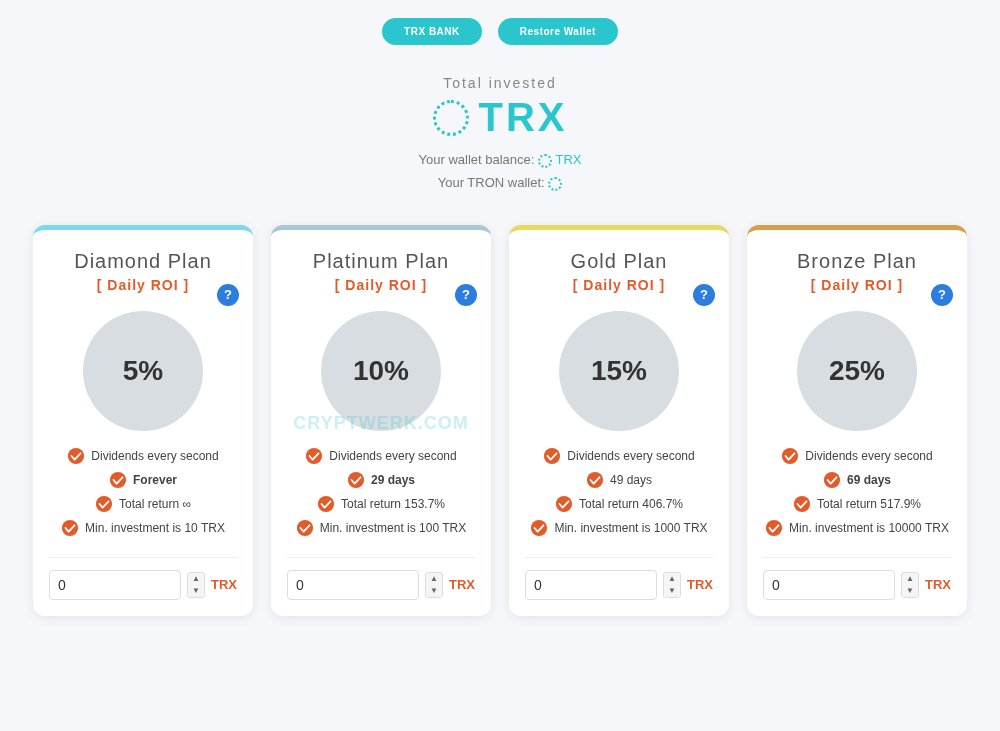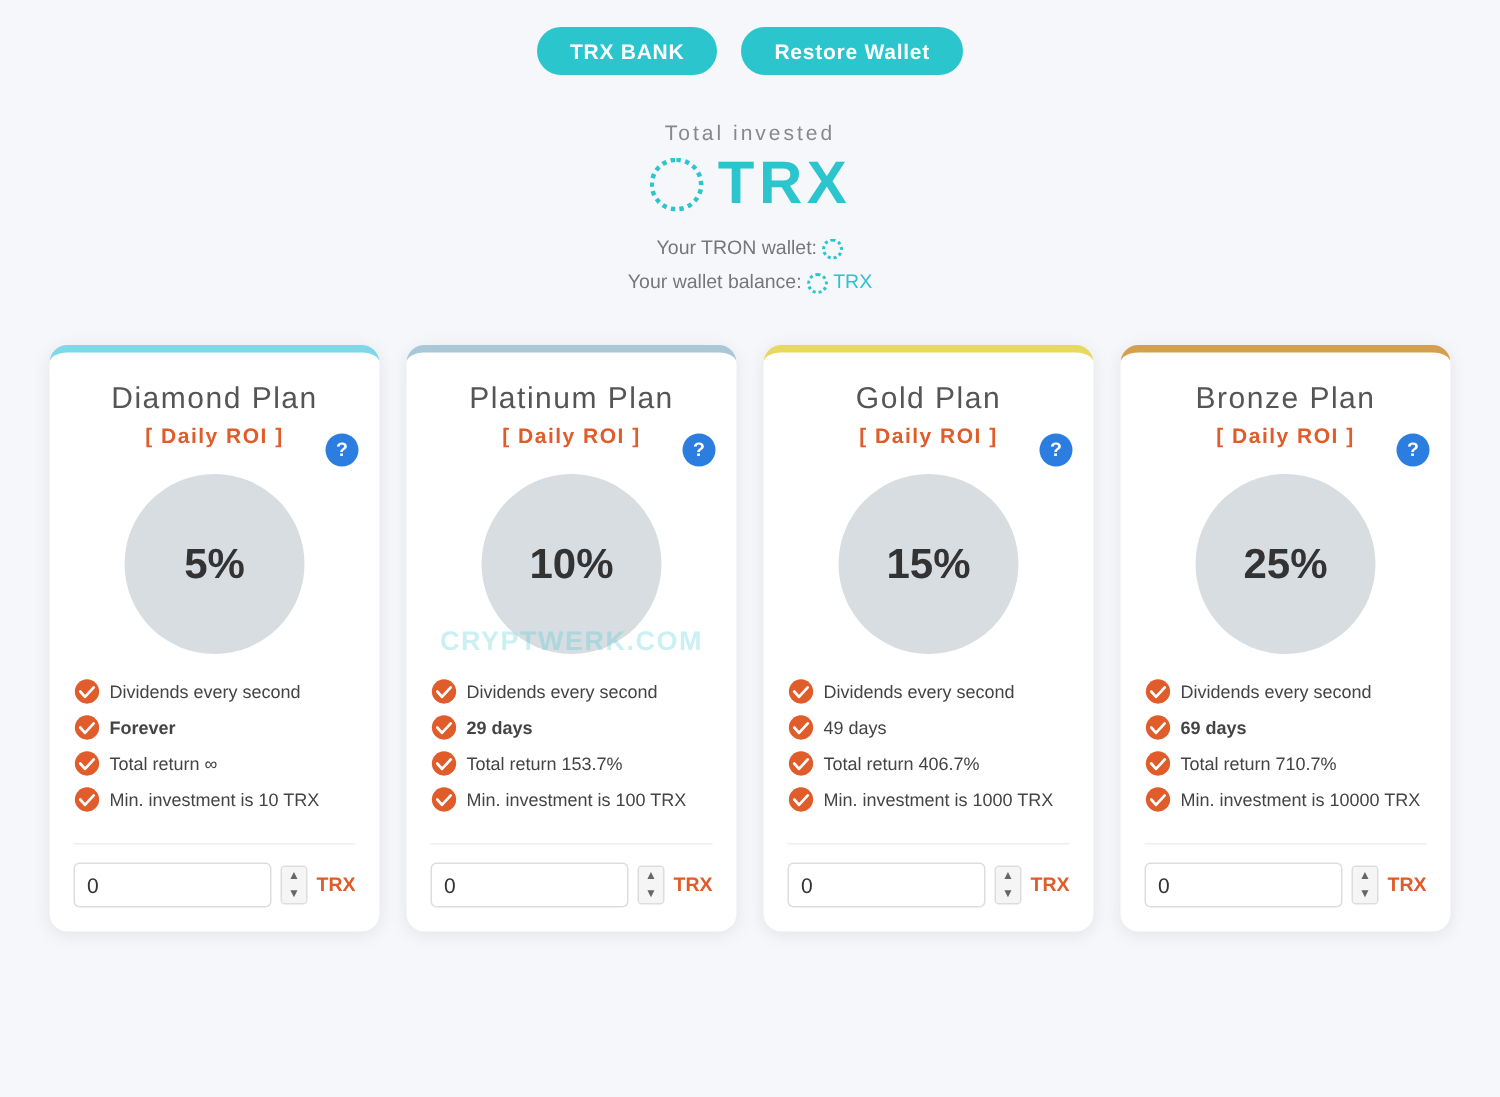--- a/index.html
+++ b/index.html
@@ -18,21 +18,21 @@
       gap: 16px;
       margin-top: 18px;
       margin-bottom: 10px;
     }
     .nav-btn {
       background: #2bc5ce;
       color: #fff;
       border: none;
       border-radius: 20px;
       padding: 8px 22px;
-      font-size: 14px;
+      font-size: 10px;
       font-weight: bold;
       cursor: pointer;
       letter-spacing: 0.5px;
     }
 
     
     .total-invested {
       text-align: center;
       margin-top: 20px;
       margin-bottom: 20px;
@@ -164,20 +164,21 @@
       margin-bottom: 14px;
     }
     .feature-item {
       display: flex;
       align-items: center;
       gap: 6px;
       font-size: 12px;
       color: #444;
       margin-bottom: 6px;
       white-space: nowrap;
+      justify-content: center;
     }
     .check-icon {
       display: inline-flex;
       align-items: center;
       justify-content: center;
       width: 18px;
       height: 18px;
       flex-shrink: 0;
     }
     .check-icon svg {
@@ -250,27 +251,27 @@
 </div>
 
 <div class="total-invested">
   <div class="total-invested-label">Total invested</div>
   <div class="trx-logo">
     <span class="trx-spinner"></span>
     <span class="trx-text">TRX</span>
   </div>
   <div class="wallet-info">
     <div>
-      <span>Your TRON wallet:</span>
-      <span class="wallet-spinner"></span>
-    </div>
-    <div>
       <span>Your wallet balance:</span>
       <span class="wallet-spinner"></span>
       <span class="wallet-trx">TRX</span>
+    </div>
+    <div>
+      <span>Your TRON wallet:</span>
+      <span class="wallet-spinner"></span>
     </div>
   </div>
 </div>
 
 <div class="cards-container">
 <div class="plan-card diamond">
       <div class="plan-name">Diamond Plan</div>
       <div class="plan-roi">[ Daily ROI ]</div>
       <button class="help-btn">?</button>
       <div class="percent-circle">
@@ -476,21 +477,21 @@
             <span style="font-weight:bold;">69 days</span>
           </li>
 
           <li class="feature-item">
             <span class="check-icon">
             <svg viewBox="0 0 20 20" fill="none" xmlns="http://www.w3.org/2000/svg">
     <circle cx="10" cy="10" r="9" fill="#e05c2a"></circle>
     <polyline points="5,10 8.5,14 15,7" stroke="#fff" stroke-width="2" stroke-linecap="round" stroke-linejoin="round"></polyline>
   </svg>
           </span>
-            <span>Total return 710.7%</span>
+            <span>Total return 517.9%</span>
           </li>
 
           <li class="feature-item">
             <span class="check-icon">
             <svg viewBox="0 0 20 20" fill="none" xmlns="http://www.w3.org/2000/svg">
     <circle cx="10" cy="10" r="9" fill="#e05c2a"></circle>
     <polyline points="5,10 8.5,14 15,7" stroke="#fff" stroke-width="2" stroke-linecap="round" stroke-linejoin="round"></polyline>
   </svg>
           </span>
             <span>Min. investment is 10000 TRX</span>

